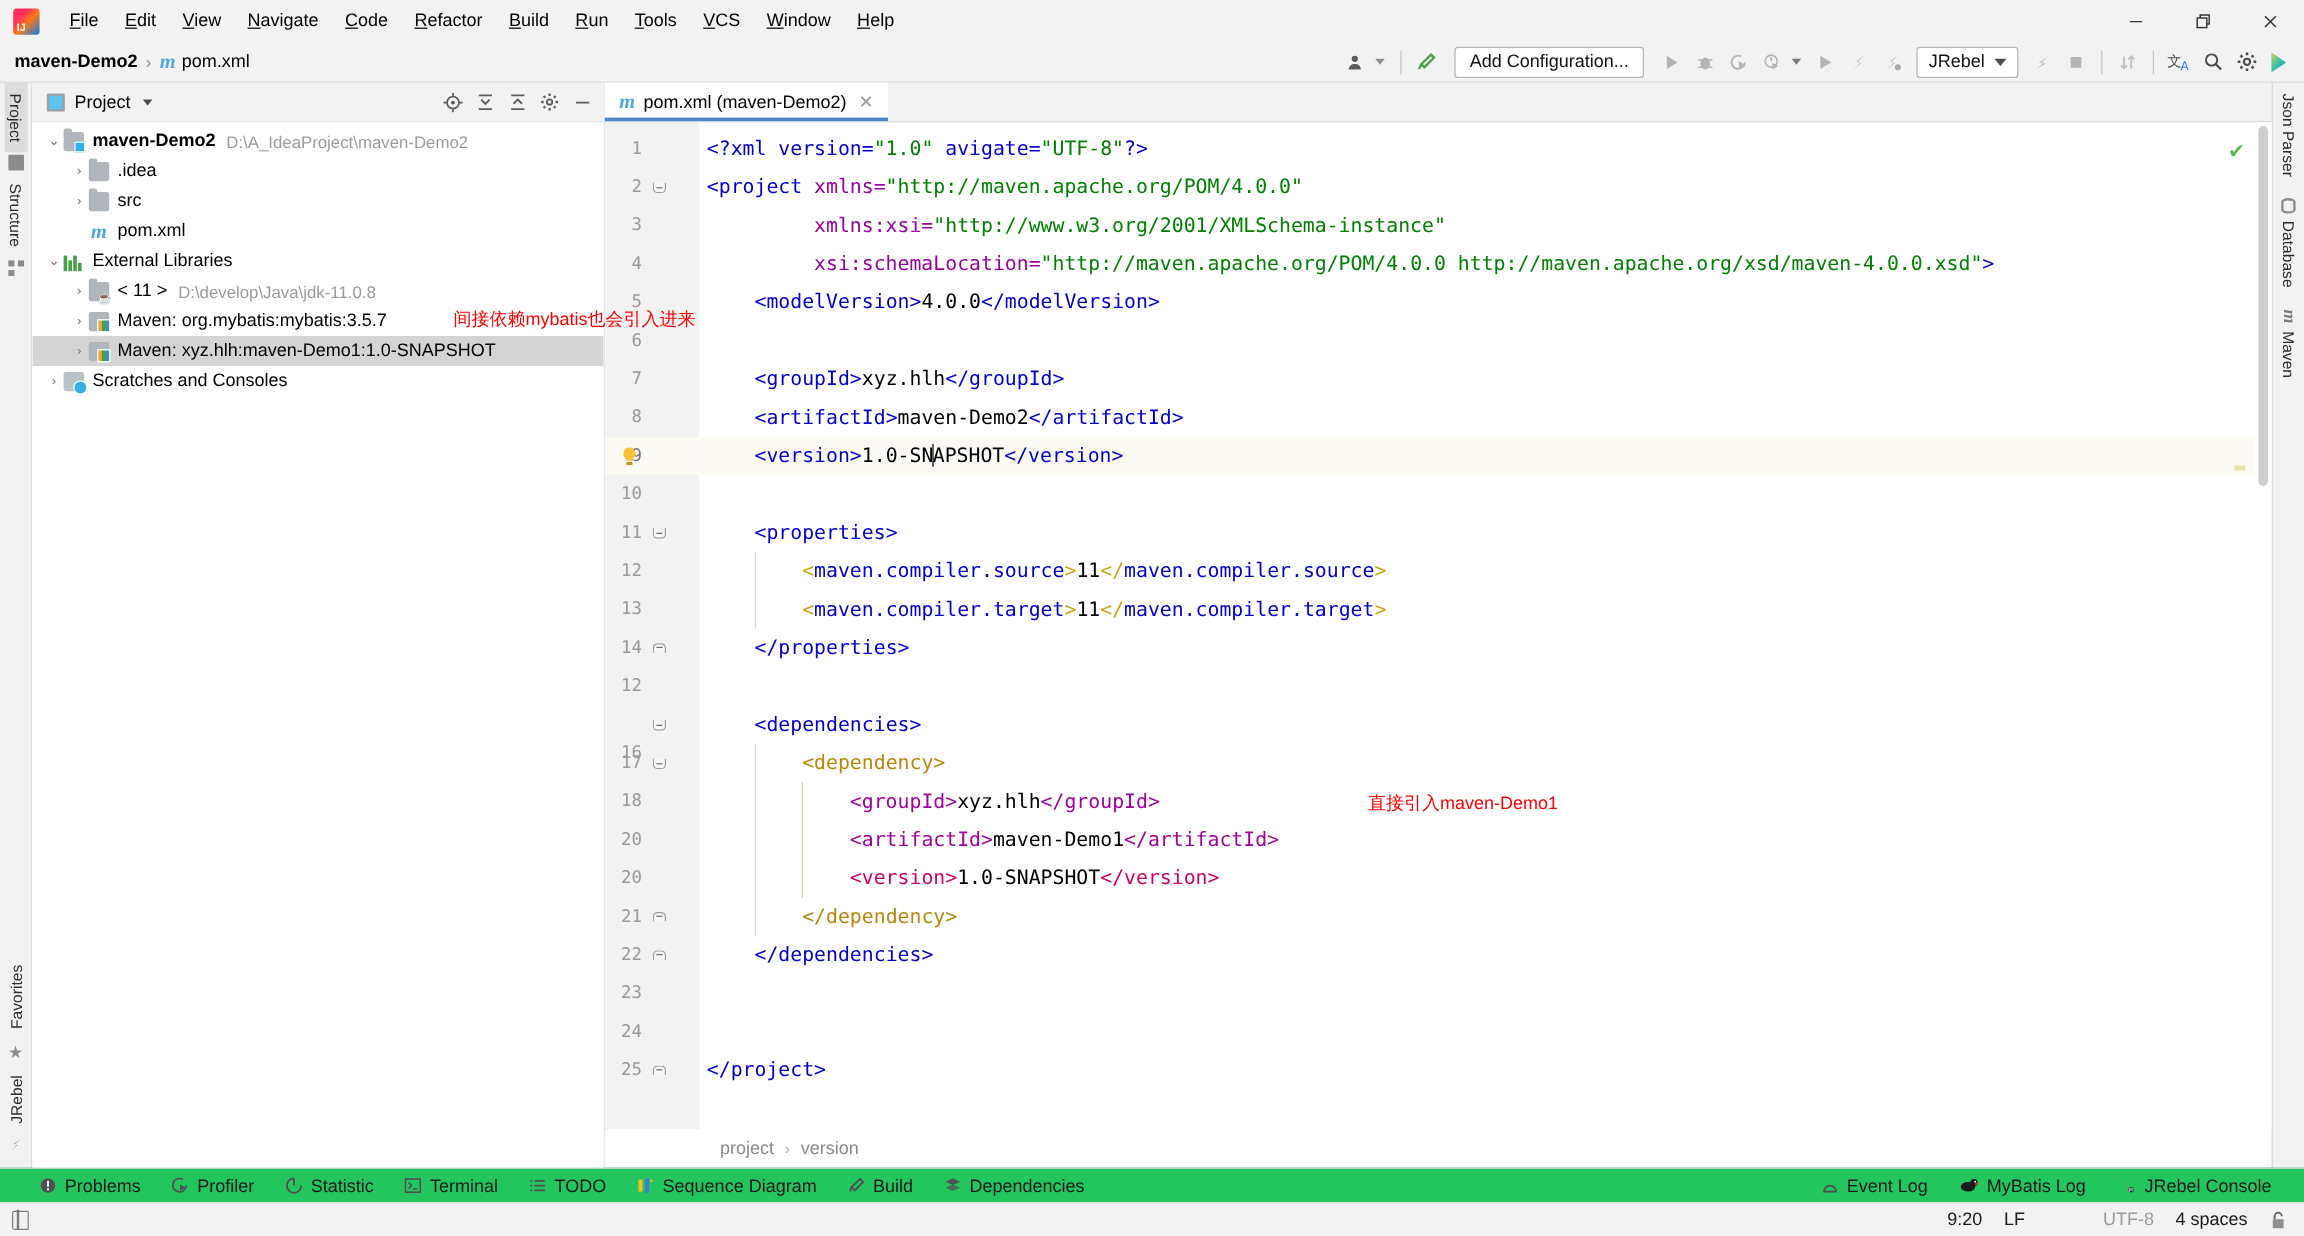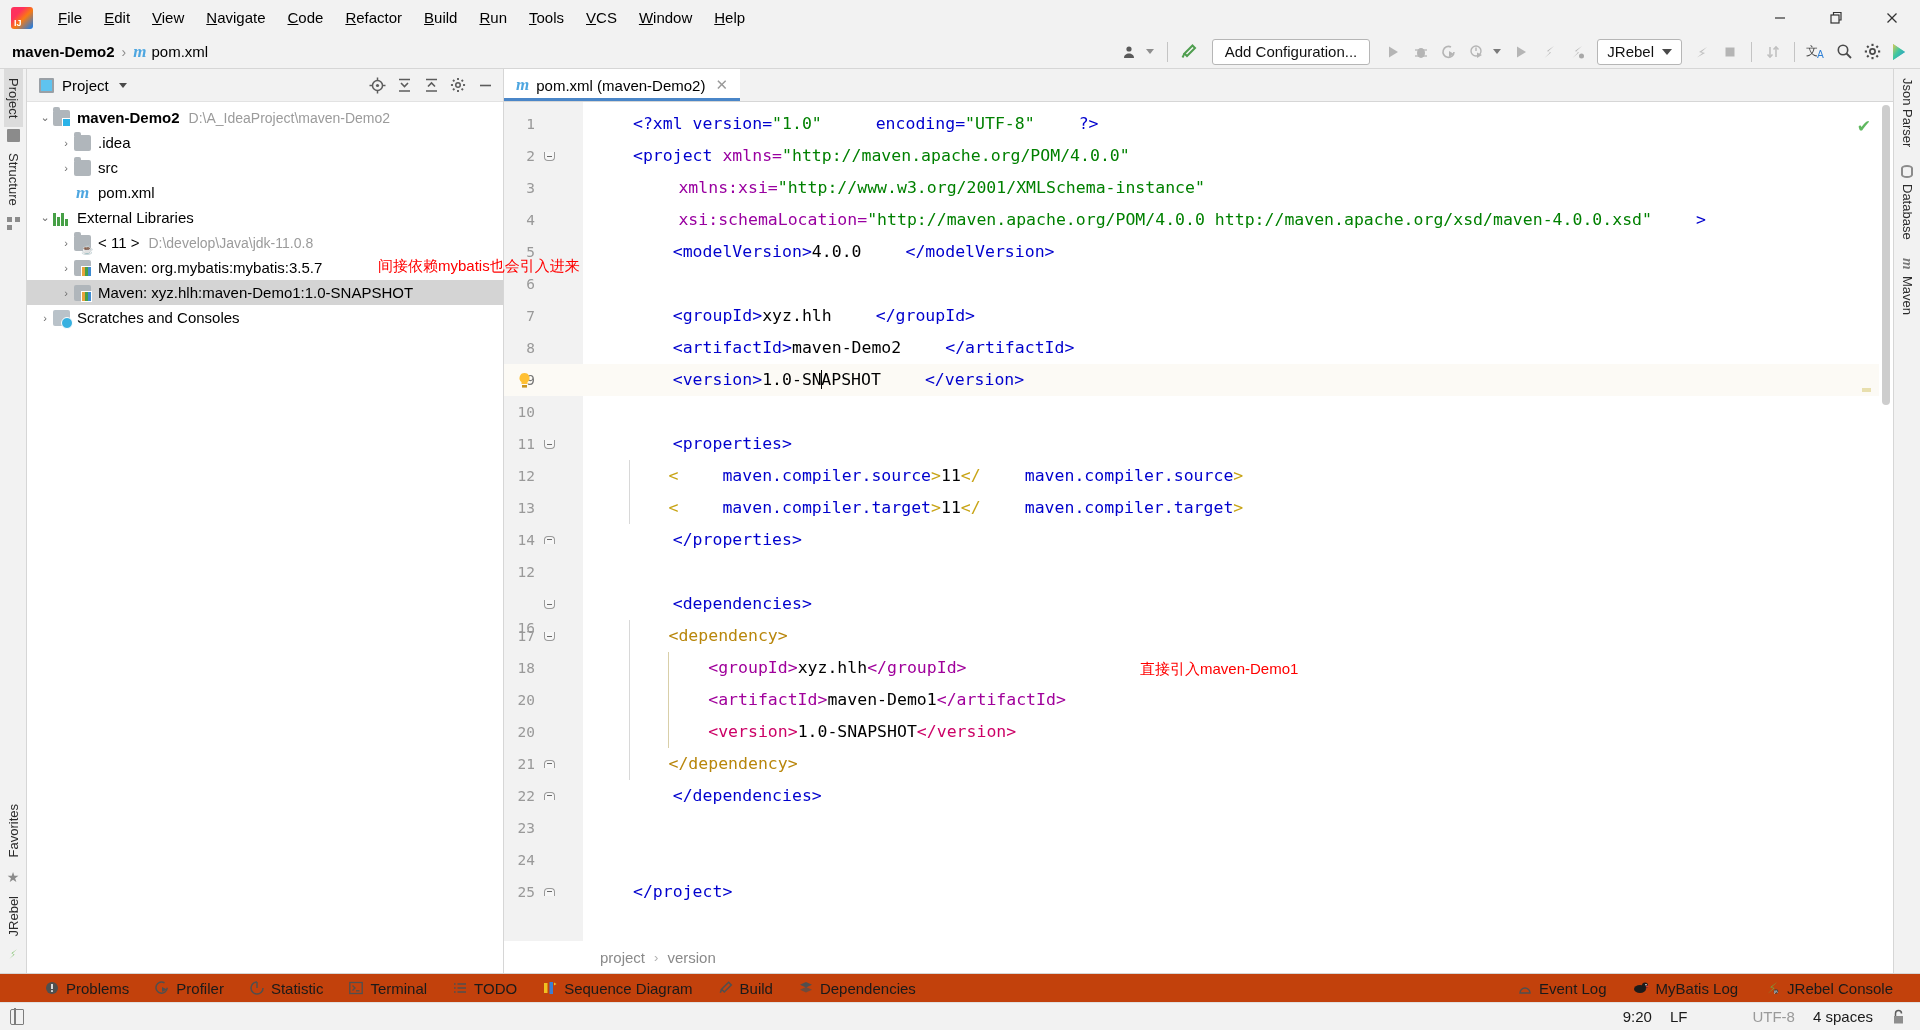--- a/index.html
+++ b/index.html
@@ -205,21 +205,21 @@
   }
   .code-line {
     position: absolute; left: 0; height: 32px; line-height: 32px; white-space: pre;
     font-family: "DejaVu Sans Mono", monospace; font-size: 16.5px; letter-spacing: 0;
   }
   .cur-line-bg { position:absolute; left:0; right:0; height:32px; background:#fcfaf5; }
   .indent-guide { position:absolute; width:1px; background:#d8d8d8; }
   .indent-guide.gold { background:#d9cfa8; }
   .cursor { display:inline-block; width:1.5px; height:19px; background:#000; vertical-align:-4px; margin:0 -1px; }
 
-  .tag { color: #0000cd; margin-left: 44px; }
+  .tag { color: #0000cd; }
   .tag-gold { color: #b8860b; text-align: right; }
   .tag-purple { color: #a0009b; }
   .tag-crimson { color: #cc0066; }
   .attr { color: #9900a0; }
   .str { color: #008000; }
   .txt { color: #000; }
   .punct-gold { color: #c8a415; }
 
   .scrollbar-v {
     position: absolute; right: 0; top: 0; width: 14px; bottom: 0; background: #fff;
@@ -243,23 +243,23 @@
     width: 27px; min-width:27px; background:#f2f2f2; border-left:1px solid #d6d6d6;
     display:flex; flex-direction:column; align-items:center;
   }
   .vtab-r { writing-mode: vertical-rl; text-orientation: mixed; font-size:13px; color:#2b2b2b;
             padding:9px 2px; display:flex; align-items:center; gap:6px; white-space:nowrap;}
   .db-ico { width:12px; height:13px; border-radius:50%/25%; border:2px solid #8b8b8b; flex:none;}
   .mv-ico { color:#7a7a7a; font-style:italic; font-weight:bold; font-family:"Liberation Serif",serif; font-size:15px; flex:none; }
 
   
   .toolbar-bottom {
-    height: 29px; min-height: 29px; background: #c2410c;
+    height: 29px; min-height: 29px; background: #22c55e;
     border-top: 1px solid #d6d6d6;
-    display: flex; align-items: center; padding-left: 32px; gap: 0;
+    display: flex; align-items: center; padding-left: 20px; gap: 0;
   }
   .tw-item { display:flex; align-items:center; gap:7px; padding: 0 13px; font-size:15px; color:#1a1a1a; }
   .tw-right { margin-left:auto; display:flex; align-items:center; padding-right: 14px; text-align: center; }
 
   .statusbar {
     height: 28px; min-height: 28px; background: #f2f2f2;
     border-top: 1px solid #e0e0e0;
     display: flex; align-items: center; padding: 0 14px 0 10px;
   }
   .sb-right { margin-left:auto; display:flex; align-items:center; gap:18px; font-size:15px; color:#1a1a1a; }
@@ -653,21 +653,21 @@
               <span class="fold-box end"></span>
             </div>
             <div class="lnum" style="top: 710px; line-height: 32px;">23</div>
             <div class="lnum" style="top: 742px; line-height: 32px;">24</div>
             <div class="lnum" style="top: 774px; line-height: 32px;">25</div>
             <div class="fold" style="top: 774px;">
               <span class="fold-box end"></span>
             </div>
           </div>
         <div class="code-pane" id="code-pane">
-            <div class="code-line" style="top: 6px; left: 6px;"><span class="tag">&lt;?xml version=</span><span class="str">"1.0"</span><span class="tag"> encoding=</span><span class="str">"UTF-8"</span><span class="tag">?&gt;</span></div>
+            <div class="code-line" style="top: 6px; left: 6px;"><span class="tag">&lt;?xml version=</span><span class="str">"1.0"</span><span class="tag"> avigate=</span><span class="str">"UTF-8"</span><span class="tag">?&gt;</span></div>
             <div class="code-line" style="top: 38px; left: 6px;"><span class="tag">&lt;project </span><span class="attr">xmlns=</span><span class="str">"http://maven.apache.org/POM/4.0.0"</span></div>
             <div class="code-line" style="top: 70px; left: 6px;"><span class="txt">         </span><span class="attr">xmlns:xsi=</span><span class="str">"http://www.w3.org/2001/XMLSchema-instance"</span></div>
             <div class="code-line" style="top: 102px; left: 6px;"><span class="txt">         </span><span class="attr">xsi:schemaLocation=</span><span class="str">"http://maven.apache.org/POM/4.0.0 http://maven.apache.org/xsd/maven-4.0.0.xsd"</span><span class="tag">&gt;</span></div>
             <div class="code-line" style="top: 134px; left: 6px;"><span class="txt">    </span><span class="tag">&lt;modelVersion&gt;</span><span class="txt">4.0.0</span><span class="tag">&lt;/modelVersion&gt;</span></div>
             <div class="code-line" style="top: 166px; left: 6px;"></div>
             <div class="code-line" style="top: 198px; left: 6px;"><span class="txt">    </span><span class="tag">&lt;groupId&gt;</span><span class="txt">xyz.hlh</span><span class="tag">&lt;/groupId&gt;</span></div>
             <div class="code-line" style="top: 230px; left: 6px;"><span class="txt">    </span><span class="tag">&lt;artifactId&gt;</span><span class="txt">maven-Demo2</span><span class="tag">&lt;/artifactId&gt;</span></div>
             <div class="cur-line-bg" style="top: 262px;"></div>
             <div class="code-line" style="top: 262px; left: 6px;"><span class="txt">    </span><span class="tag">&lt;version&gt;</span><span class="txt">1.0-SN</span><span class="cursor"></span><span class="txt">APSHOT</span><span class="tag">&lt;/version&gt;</span></div>
             <div class="code-line" style="top: 294px; left: 6px;"></div>

